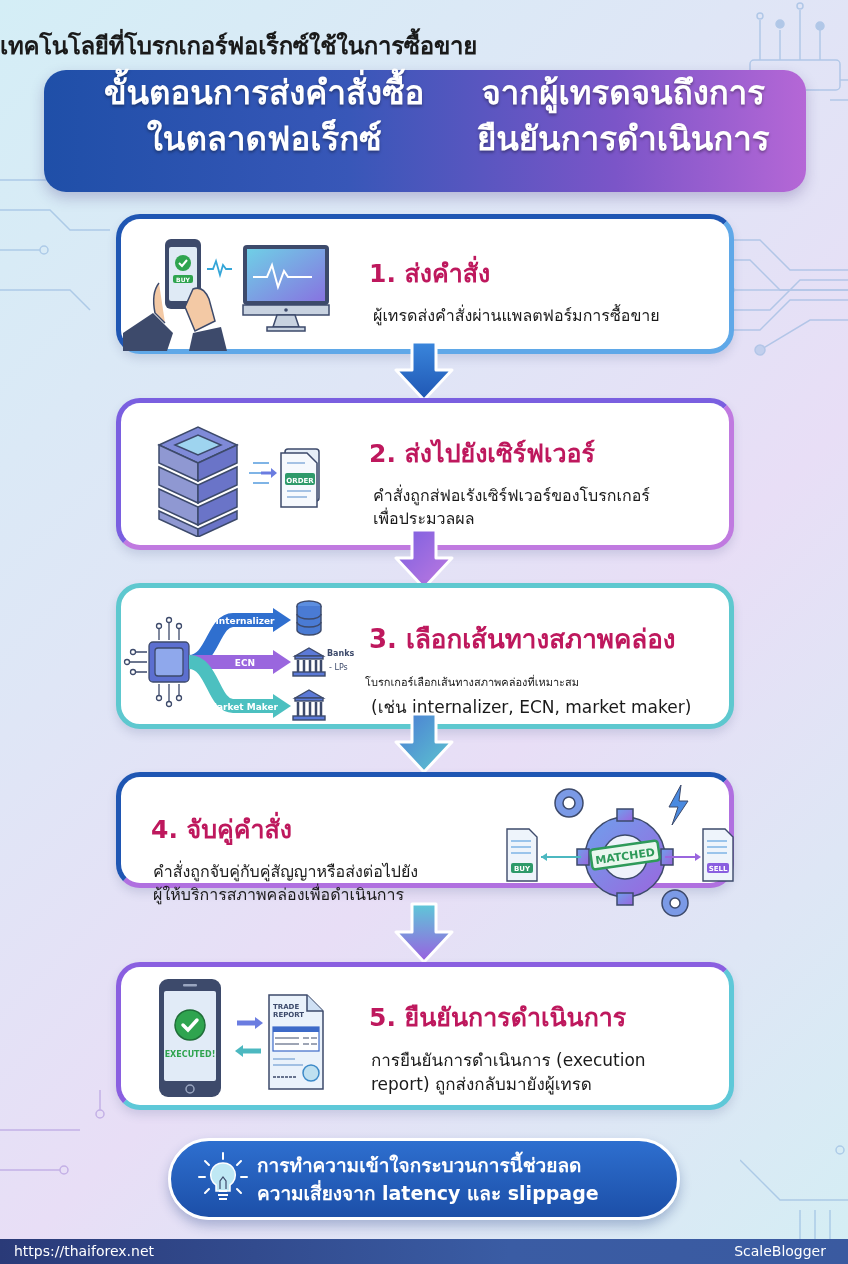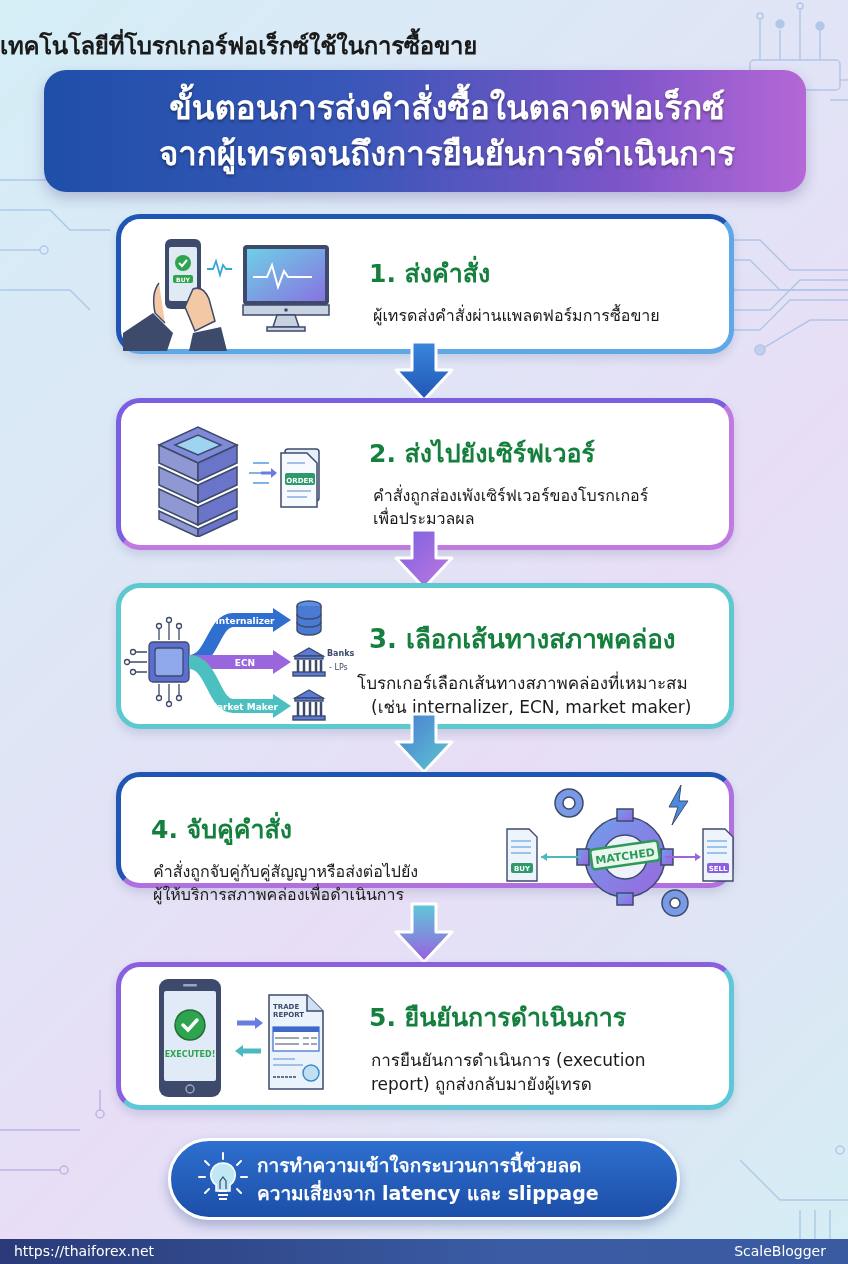--- a/index.html
+++ b/index.html
@@ -13,36 +13,36 @@
   .top-title {
     position: absolute; left: 0; top: 26px; width: 848px;
     text-align: left; font-size: 24px; font-weight: bold; color: #1a1a1a;
     letter-spacing: -0.3px;
   }
   .hero {
     position: absolute; left: 44px; top: 70px; width: 762px; height: 122px;
     border-radius: 22px;
     background: linear-gradient(90deg, #1f4fa8 0%, #3857b8 40%, #7b55c8 75%, #b567d6 100%);
     box-shadow: 0 6px 14px rgba(60,40,120,0.25);
-    color: #fff; text-align: center; display: flex; flex-direction: column;
+    color: #fff; text-align: center; display: flex; flex-direction: row;
     justify-content: center; font-weight: bold; font-size: 33px; line-height: 46px;
     text-shadow: 0 2px 3px rgba(0,0,0,0.35);
     padding-left: 44px;
   }
   .card {
     position: absolute; left: 116px; width: 618px;
     background: #fff; border-radius: 24px; border: 5px solid;
     box-shadow: 0 5px 10px rgba(80,90,140,0.18);
   }
   .c1 { top: 214px; height: 140px; border-color: #1f56b3 #5fa8e8 #5fa8e8 #1f56b3; }
   .c2 { top: 398px; height: 152px; border-color: #7a5fe0 #c07ae0 #c07ae0 #7a5fe0; }
   .c3 { top: 583px; height: 146px; border-color: #5ec8cf; padding-left: 43px; }
   .c4 { top: 772px; height: 116px; border-color: #1f56b3 #b070e0 #b070e0 #1f56b3; }
   .c5 { top: 962px; height: 148px; border-color: #8a5fe0 #5ec8d8 #5ec8d8 #8a5fe0; }
-  .card-title { position: absolute; font-weight: bold; font-size: 25px; color: #15803d; white-space: nowrap; }
+  .card-title { position: absolute; font-weight: bold; font-size: 25px; color: #be185d; white-space: nowrap; }
   .card-desc { position: absolute; font-size: 16px; color: #1a1a1a; line-height: 22px; margin-top: 12px; }
   .arrow { position: absolute; left: 392px; width: 64px; height: 62px; }
   .tip {
     position: absolute; left: 168px; top: 1138px; width: 512px; height: 82px;
     border-radius: 42px; border: 3px solid #fff;
     background: linear-gradient(180deg, #2e6fcf 0%, #1c4fa8 100%);
     box-shadow: 0 6px 12px rgba(30,60,130,0.3);
   }
   .tip-text {
     position: absolute; left: 86px; top: 10px; color: #fff; font-weight: bold;
@@ -181,21 +181,21 @@
     <path d="M6 20 h16 M2 30 h20 M6 40 h16" stroke="#7fb4e6" stroke-width="2"></path>
     <path d="M14 30 l12 0" stroke="#6a7ce0" stroke-width="3"></path>
       <path d="M24 25 l6 5 l-6 5" fill="#6a7ce0"></path>
     <rect x="38" y="6" width="34" height="52" rx="3" fill="#e6eef8" stroke="#3d4a6b" stroke-width="1.5"></rect>
     <path d="M34 10 h26 l10 10 v44 h-36 z" fill="#f6f9fd" stroke="#3d4a6b" stroke-width="1.5"></path>
     <rect x="38" y="30" width="30" height="12" rx="2" fill="#2e9a6a"></rect>
     <text x="53" y="39.5" font-size="7" fill="#fff" text-anchor="middle" font-weight="bold">ORDER</text>
     <path d="M40 20 h18 M40 48 h24 M40 54 h20" stroke="#8ab0dc" stroke-width="1.5"></path>
   </svg>
   <div class="card-title" style="left:248px;top:30px">2. ส่งไปยังเซิร์ฟเวอร์</div>
-  <div class="card-desc" style="left:252px;top:70px">คำสั่งถูกส่องเพังเซิร์ฟเวอร์ของโบรกเกอร์</div>
+  <div class="card-desc" style="left:252px;top:70px">คำสั่งถูกส่ฟอเรังเซิร์ฟเวอร์ของโบรกเกอร์</div>
   <div class="card-desc" style="left:252px;top:93px">เพื่อประมวลผล</div>
 </div>
 
 <svg class="arrow" style="top:528px" viewBox="0 0 64 62">
   <defs>
       <linearGradient id="a2" x1="0" y1="0" x2="1" y2="1">
         <stop offset="0" stop-color="#7a5fe0"></stop>
         <stop offset="1" stop-color="#c07ae0"></stop>
       </linearGradient>
     </defs>
@@ -241,21 +241,21 @@
     <text x="204" y="62" font-size="8" fill="#3d4a6b" font-weight="bold">Banks</text>
     <text x="206" y="76" font-size="8" fill="#3d4a6b">- LPs</text>
     <g stroke="#3d4a6b" stroke-width="1.4" fill="#5c7ad8">
       <path d="M172 104 l14 -8 l14 8 z"></path>
         <rect x="172" y="104" width="28" height="3"></rect>
       <path d="M175 108 v14 M181 108 v14 M187 108 v14 M193 108 v14 M198 108 v14" stroke-width="2.5"></path>
       <rect x="170" y="122" width="32" height="4"></rect>
     </g>
   </svg>
   <div class="card-title" style="left:248px;top:30px;font-size:26px">3. เลือกเส้นทางสภาพคล่อง</div>
-  <div class="card-desc" style="left:236px;top:72px;font-size:17px">โบรกเกอร์เลือกเส้นทางสภาพคล่องที่เหมาะสม</div>
+  <div class="card-desc" style="left:244px;top:72px;font-size:11px">โบรกเกอร์เลือกเส้นทางสภาพคล่องที่เหมาะสม</div>
   <div class="card-desc" style="left:250px;top:96px;font-size:17px">(เช่น internalizer, ECN, market maker)</div>
 </div>
 
 <svg class="arrow" style="top:712px" viewBox="0 0 64 62">
   <defs>
       <linearGradient id="a3" x1="0" y1="0" x2="1" y2="1">
         <stop offset="0" stop-color="#4a7bd4"></stop>
         <stop offset="1" stop-color="#5ec8cf"></stop>
       </linearGradient>
     </defs>

